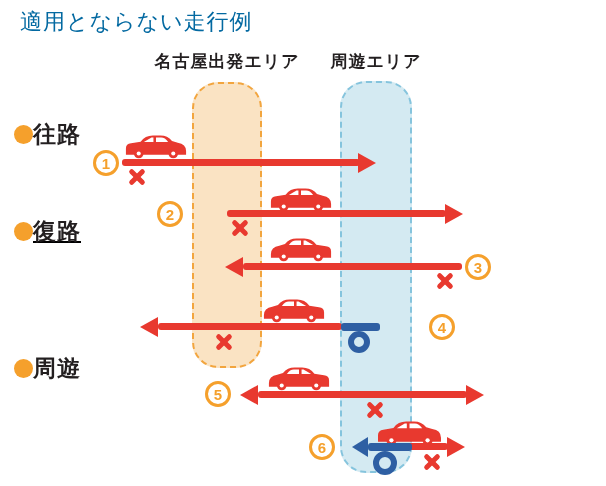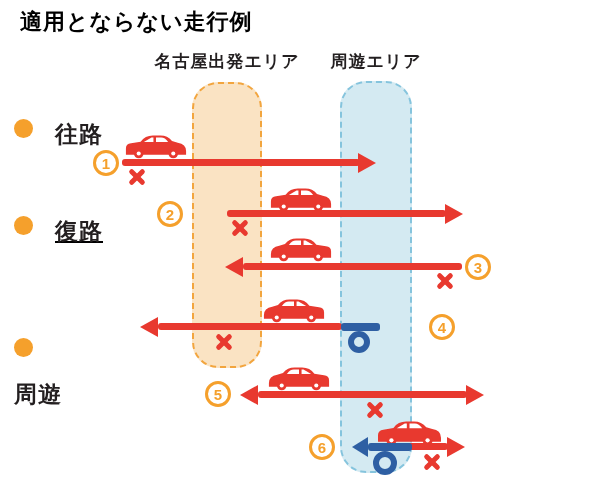--- a/index.html
+++ b/index.html
@@ -2,35 +2,35 @@
 <html><head>
 <meta charset="utf-8">
 <style>
   html,body { margin:0; padding:0; background:#fff; }
   .canvas {
     position:relative; width:606px; height:486px; background:#ffffff;
     font-family:"Liberation Sans","DejaVu Sans",sans-serif; overflow:hidden;
   }
   .title {
     position:absolute; left:20px; top:7px;
-    font-size:22px; font-weight:bold; color:#000000; letter-spacing:1px;
+    font-size:22px; font-weight:normal; color:#0369a1; letter-spacing:1px;
   }
   .zone { position:absolute; border-radius:26px; border:2px dashed; box-sizing:border-box; }
   .zone.departure { left:192px; top:82px; width:70px; height:286px; background:#fae3c3; border-color:#f2a53e; }
   .zone.tour      { left:340px; top:81px; width:72px; height:392px; background:#d4eaf2; border-color:#85c4dd; }
   .zone-label {
     position:absolute; top:50px; width:160px; text-align:center;
     font-size:17px; font-weight:bold; color:#231f20; letter-spacing:1px;
   }
   .zone-label.departure { left:147px; }
   .zone-label.tour      { left:296px; }
-  .cat { position:absolute; display:flex; align-items:flex-start; gap:22px; left:14px; }
+  .cat { position:absolute; display:flex; align-items:center; gap:0; left:14px; }
   .cat.outbound { top:119px; }
   .cat.return   { top:216px;text-decoration:underline; }
-  .cat.tour     { top:338px;flex-direction:column; }
+  .cat.tour     { top:353px; }
   .cat .dot { width:19px; height:19px; border-radius:50%; background:#f5a02c; }
   .cat .lbl { font-size:23px; font-weight:bold; color:#231f20; letter-spacing:1px; }
   .badge {
     position:absolute; width:26px; height:26px; box-sizing:border-box;
     border:3px solid #f5a02c; border-radius:50%;
     color:#f5a02c; font-size:15px; font-weight:bold;
     display:flex; align-items:center; justify-content:center;
   }
   .shaft { position:absolute; height:7px; background:#e8392f; border-radius:3px; }
   .shaft.blue { background:#2e5fa3; height:8px; }

